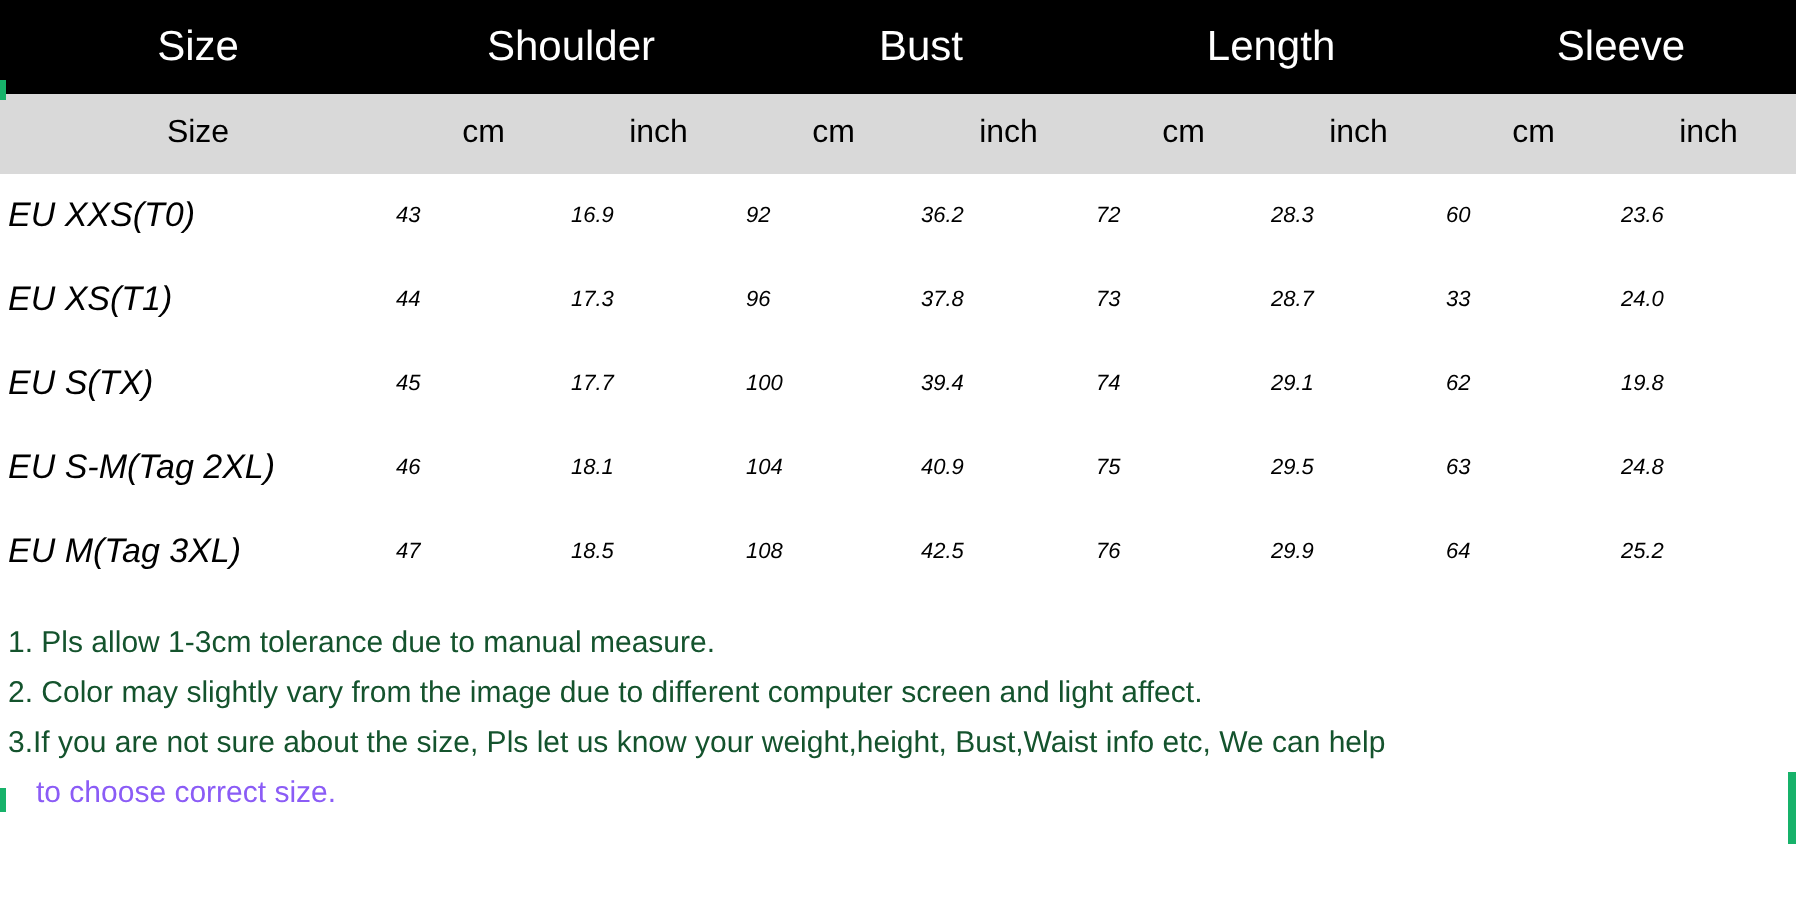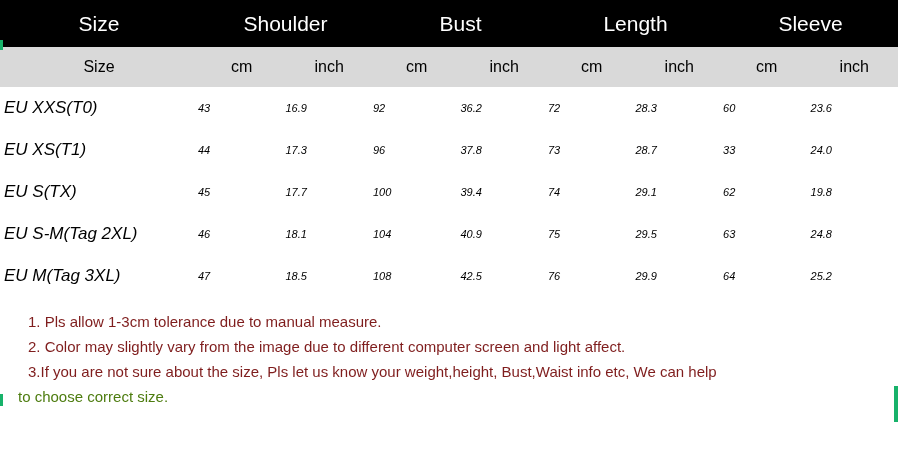--- a/index.html
+++ b/index.html
@@ -78,28 +78,27 @@
     font-size: 17px;
   }
 
   .notes {
     margin-top: 12px;
     padding: 0 6px 0 4px;
   }
   .notes .note {
     font-size: 15px;
     line-height: 25px;
-    color: #7f1d1d;
+    color: #14532d;
     white-space: pre-wrap;
-    margin-left: 24px;
   }
   .notes .note-cont {
     font-size: 15px;
     line-height: 25px;
-    color: #4d7c0f;
+    color: #8b5cf6;
     padding-left: 14px;
   }
 
   
   .edge-mark {
     position: absolute;
     background: #17b26a;
   }
   .edge-mark.tl { left: 0; top: 40px; width: 3px; height: 10px; }
   .edge-mark.bl { left: 0; top: 394px; width: 3px; height: 12px; }

